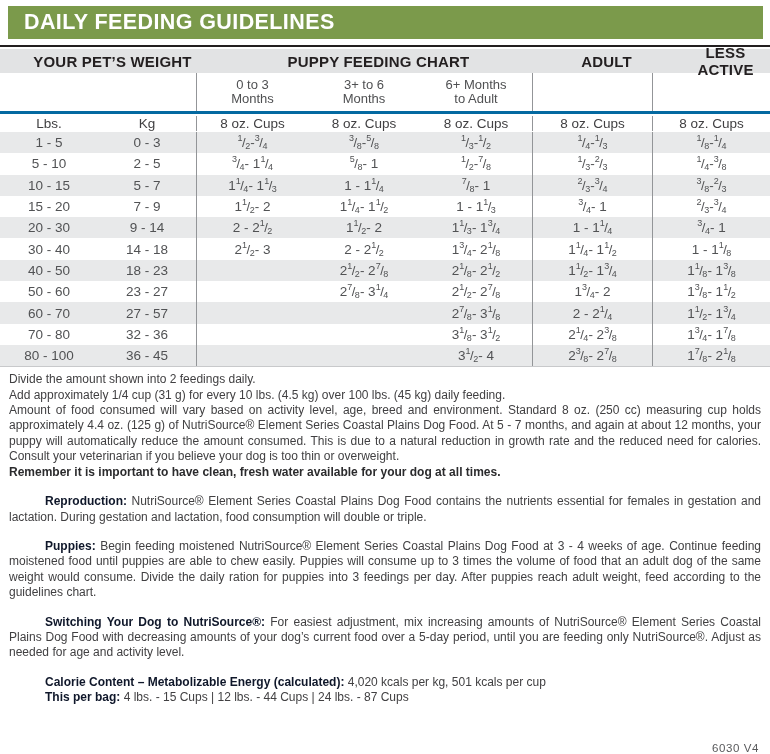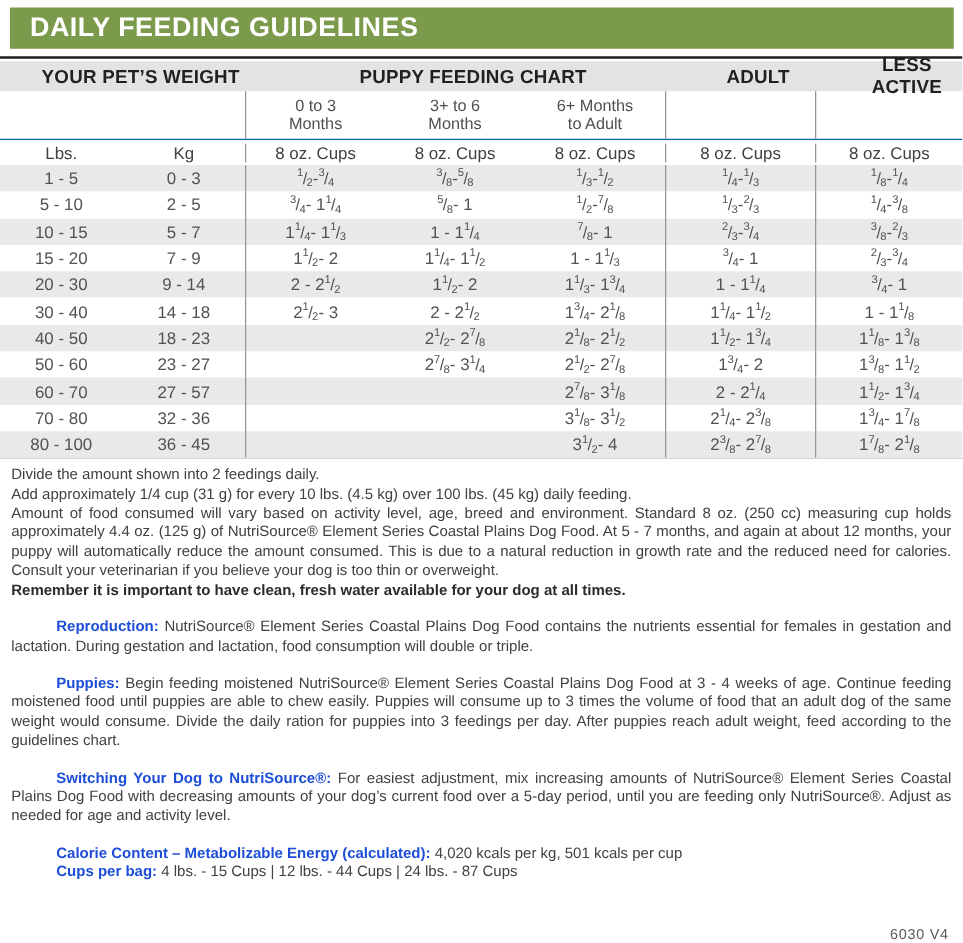--- a/index.html
+++ b/index.html
@@ -22,40 +22,40 @@
   .bL{border-left:1px solid #939598;}
 
   .band{height:24px;background:#E2E3E4;align-items:center;}
   .band .cell{font-size:15px;font-weight:bold;color:#231F20;letter-spacing:0.2px;padding-left:29px;}
 
   .months{height:38px;align-items:center;}
   .months .cell{font-size:13px;line-height:14.5px;color:#4F5052;
                 white-space:pre-line;height:100%;display:flex;
                 align-items:center;justify-content:center;}
 
-  .units{height:21px;border-top:1px solid #0369a1;align-items:center;}
+  .units{height:21px;border-top:3px solid #0369a1;align-items:center;}
   .units .cell{font-size:13.5px;color:#414042;}
 
   .data-rows{border-bottom:1px solid #C8C9CB;}
   .drow{height:21.3px;align-items:center;}
   .drow.stripe{background:#E8E9EA;}
   .drow .cell{font-size:13.5px;color:#515254;height:100%;
               display:flex;align-items:center;justify-content:center;}
   .drow sup{font-size:9px;position:relative;top:-4.5px;line-height:0;}
   .drow sub{font-size:9px;position:relative;top:3.5px;line-height:0;}
   .fs{font-size:13px;margin:0 -0.5px;}
 
   
   .notes{margin-top:5px;padding:0 9px;font-size:12px;line-height:15.4px;color:#414042;}
   .notes p{margin:0;}
   .justify{text-align:justify;}
   .bold{font-weight:bold;color:#2B2B2D;}
   .section{margin-top:14px !important;}
   .line.first{margin-top:14px !important;}
-  strong{font-weight:bold;color:#1d4ed8;padding-left:36px;}
+  strong{font-weight:bold;color:#0f172a;padding-left:36px;}
 
   .footer-code{position:absolute;right:11px;bottom:0;font-size:11.5px;
                color:#58595B;letter-spacing:0.6px;}
 </style>
 </head>
 <body>
 
 <div class="green-bar">
   <h1>DAILY FEEDING GUIDELINES</h1>
 </div>
@@ -197,16 +197,16 @@
 
 <div class="notes">
     <p class="note plain">Divide the amount shown into 2 feedings daily.</p>
     <p class="note plain">Add approximately 1/4 cup (31 g) for every 10 lbs. (4.5 kg) over 100 lbs. (45 kg) daily feeding.</p>
     <p class="note justify">Amount of food consumed will vary based on activity level, age, breed and environment. Standard 8 oz. (250 cc) measuring cup holds approximately 4.4 oz. (125 g) of NutriSource® Element Series Coastal Plains Dog Food. At 5 - 7 months, and again at about 12 months, your puppy will automatically reduce the amount consumed. This is due to a natural reduction in growth rate and the reduced need for calories. Consult your veterinarian if you believe your dog is too thin or overweight.</p>
     <p class="note bold">Remember it is important to have clean, fresh water available for your dog at all times.</p>
     <p class="section justify"><strong>Reproduction:</strong> NutriSource® Element Series Coastal Plains Dog Food contains the nutrients essential for females in gestation and lactation. During gestation and lactation, food consumption will double or triple.</p>
     <p class="section justify"><strong>Puppies:</strong> Begin feeding moistened NutriSource® Element Series Coastal Plains Dog Food at 3 - 4 weeks of age. Continue feeding moistened food until puppies are able to chew easily. Puppies will consume up to 3 times the volume of food that an adult dog of the same weight would consume. Divide the daily ration for puppies into 3 feedings per day. After puppies reach adult weight, feed according to the guidelines chart.</p>
     <p class="section justify"><strong>Switching Your Dog to NutriSource®:</strong> For easiest adjustment, mix increasing amounts of NutriSource® Element Series Coastal Plains Dog Food with decreasing amounts of your dog’s current food over a 5-day period, until you are feeding only NutriSource®. Adjust as needed for age and activity level.</p>
     <p class="line first"><strong>Calorie Content – Metabolizable Energy (calculated):</strong> 4,020 kcals per kg, 501 kcals per cup</p>
-    <p class="line"><strong>Cups per bag:</strong> 4 lbs. - 15 Cups  |  12 lbs. - 44 Cups  |  24 lbs. -  87 Cups</p>
+    <p class="line"><strong>This per bag:</strong> 4 lbs. - 15 Cups  |  12 lbs. - 44 Cups  |  24 lbs. -  87 Cups</p>
   </div>
 
 <div class="footer-code">6030 V4</div>
 
 </body></html>

